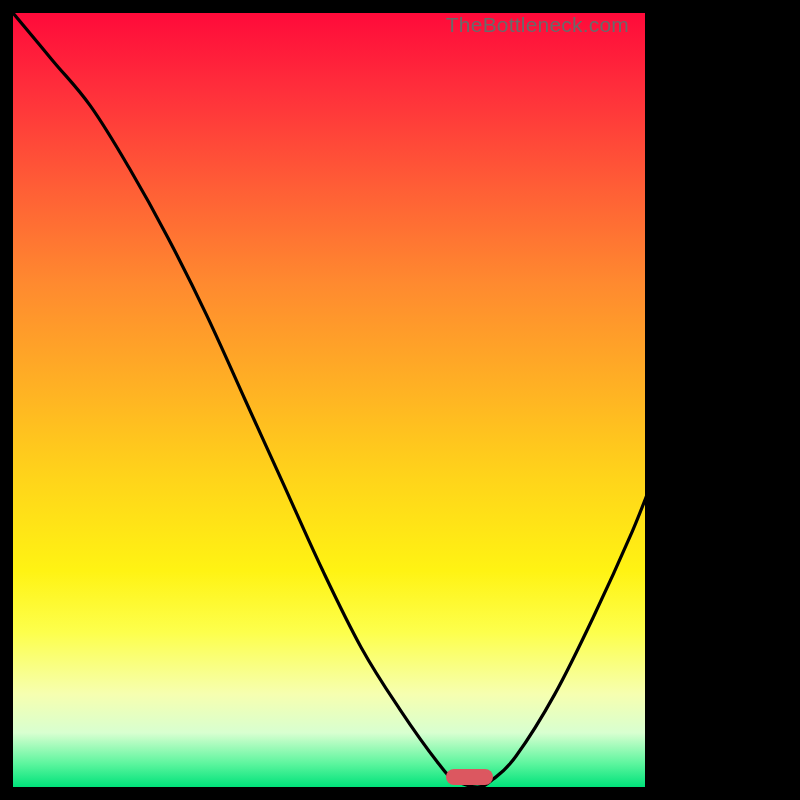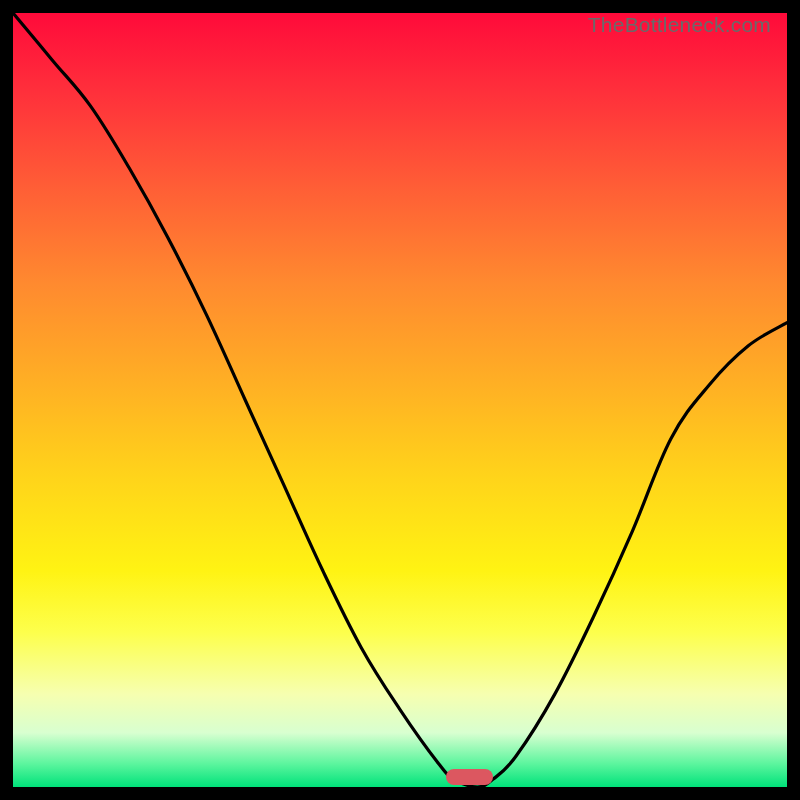--- a/index.html
+++ b/index.html
@@ -14,21 +14,21 @@
   .frame {
     position: relative;
     width: 800px;
     height: 800px;
     background: #000;
   }
   .plot-area {
     position: absolute;
     left: 13px;
     top: 13px;
-    width: 774px;
+    width: 632px;
     height: 774px;
     
     background: linear-gradient(
       to bottom,
       #ff0a3a 0%,
       #ff2f3b 10%,
       #ff5c36 22%,
       #ff8a2f 35%,
       #ffb024 48%,
       #ffd41a 60%,

